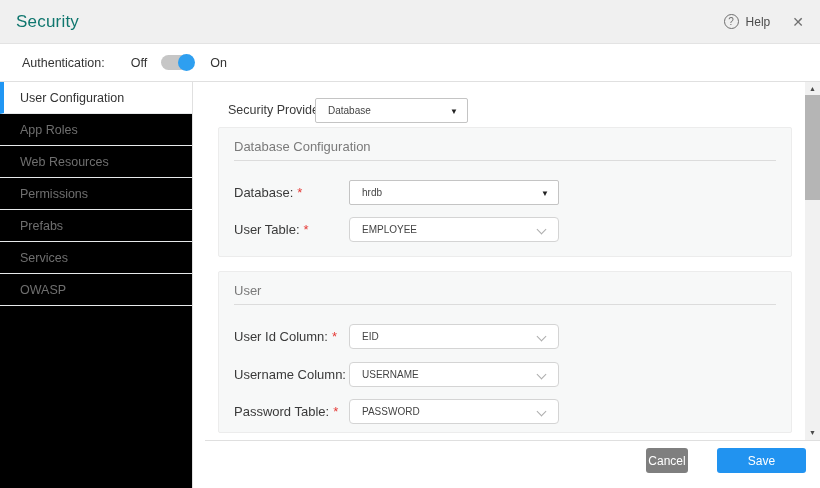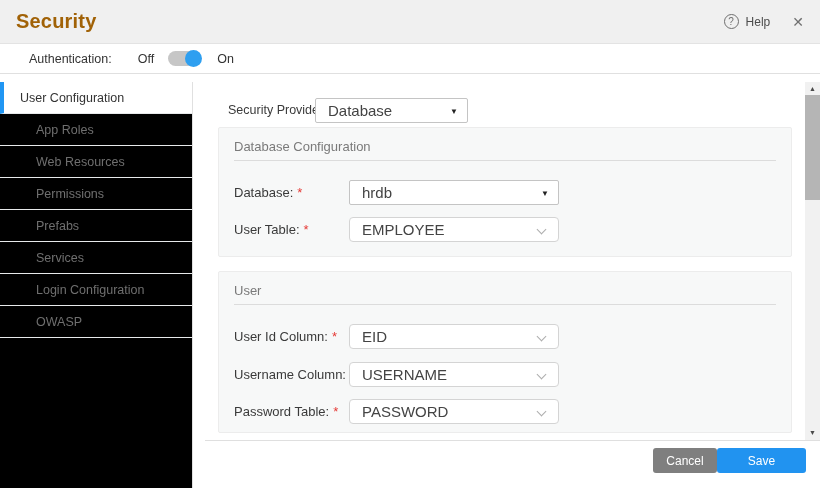--- a/index.html
+++ b/index.html
@@ -4,52 +4,52 @@
 <style>
   * { margin:0; padding:0; box-sizing:border-box; }
   html,body { width:820px; height:488px; }
   body { font-family:"Liberation Sans","DejaVu Sans",sans-serif; background:#fff; }
   #app { position:relative; width:820px; height:488px; overflow:hidden; background:#fff; }
 
   
   .header { position:absolute; top:0; left:0; width:820px; height:44px;
             background:#f0f0f0; border-bottom:1px solid #e3e3e3;
             display:flex; align-items:center; padding:0 16px; }
-  .header-title { font-size:20px; color:#a16207; font-weight:bold; letter-spacing:.2px; }
+  .header-title { font-size:17px; color:#0f766e; font-weight:normal; letter-spacing:.2px; }
   .header-right { margin-left:auto; display:flex; align-items:center; }
   .help-icon { width:15px; height:15px; border:1px solid #6f6f6f; border-radius:50%;
                color:#6f6f6f; font-size:10px; line-height:13px; text-align:center; cursor:pointer; }
   .help-text { font-size:12px; color:#4c4c4c; margin-left:7px; cursor:pointer; }
   .close-icon { margin-left:22px; font-size:14px; color:#6f6f6f; cursor:pointer; }
 
   
-  .auth-bar { position:absolute; top:44px; left:0; width:820px; height:30px; background:#fff;
-              border-bottom:1px solid #e0e0e0; display:flex; align-items:center; padding-left:29px; }
+  .auth-bar { position:absolute; top:44px; left:0; width:820px; height:38px; background:#fff;
+              border-bottom:1px solid #e0e0e0; display:flex; align-items:center; padding-left:22px; }
   .auth-label { font-size:12.5px; color:#333; }
   .auth-off { font-size:12.5px; color:#333; margin-left:26px; }
   .auth-on  { font-size:12.5px; color:#333; margin-left:17px; }
   .toggle { position:relative; width:32px; height:15px; background:#c6c6c6; border-radius:8px;
             margin-left:14px; cursor:pointer; }
   .toggle-knob { position:absolute; right:-2px; top:-1px; width:17px; height:17px;
                  border-radius:50%; background:#2e9ff0; }
 
   
   .sidebar { position:absolute; top:82px; left:0; width:193px; height:406px;
              background:#000000; border-right:1px solid #e0e0e0; }
-  .side-item { height:32px; line-height:32px; padding-left:36px; font-size:12.5px;
+  .side-item { height:32px; line-height:32px; padding-left:20px; font-size:12.5px;
                color:#6f6f6f; border-bottom:1px solid #e7e9ea; cursor:pointer;
                white-space:nowrap; overflow:hidden; }
   .side-item.selected { background:#fff; color:#333; border-left:4px solid #2196f3; padding-left:16px; }
 
   
   .content { position:absolute; left:206px; top:82px; width:599px; height:358px; background:#fff; }
   .sp-label { position:absolute; left:22px; top:16px; height:25px; line-height:25px;
               font-size:12.5px; color:#3a3a3a; }
   .select { position:relative; background:#fff; cursor:pointer; }
-  .select .sel-text { display:block; padding-left:12px; font-size:15px; color:#444;
+  .select .sel-text { display:block; padding-left:12px; font-size:10px; color:#444;
                       line-height:23px; white-space:nowrap; overflow:hidden; }
   .select-native { border:1px solid #c4c4c4; border-radius:2px; }
   .select-native .native-arrow { position:absolute; right:9px; top:50%; transform:translateY(-50%);
                                  font-size:8px; color:#222; }
   .select-custom { border:1px solid #d4d4d4; border-radius:4px; }
   .chevron { position:absolute; right:13px; top:8px; width:7px; height:7px;
              border-right:1.5px solid #adadad; border-bottom:1.5px solid #adadad;
              transform:rotate(45deg); }
   .sp-select { position:absolute; left:109px; top:16px; width:153px; height:25px; }
 
@@ -73,21 +73,21 @@
   .sb-down { bottom:0; }
   .sb-thumb { position:absolute; left:0; top:13px; width:15px; height:105px;
               background:#b5b5b5; cursor:pointer; }
 
   
   .footer { position:absolute; left:205px; top:440px; width:615px; height:48px; background:#fff;
             border-top:1px solid #dfdfdf; display:flex; justify-content:flex-end;
             padding-right:14px; }
   .btn { height:25px; margin-top:7px; border:none; border-radius:3px; color:#fff;
          font-size:12px; font-family:inherit; cursor:pointer; }
-  .btn-cancel { width:64px; background:#7f7f7f; }
+  .btn-cancel { width:42px; background:#7f7f7f; margin-right:29px; }
   .btn-save { width:89px; background:#2193f0; }
 </style>
 </head>
 <body>
 
 <div id="app">
 
   <div class="header">
     <div class="header-title">Security</div>
     <div class="header-right">
@@ -106,21 +106,20 @@
     <div class="auth-on">On</div>
   </div>
 
   <div class="sidebar">
     <div class="side-item selected">User Configuration</div>
     <div class="side-item">App Roles</div>
     <div class="side-item">Web Resources</div>
     <div class="side-item">Permissions</div>
     <div class="side-item">Prefabs</div>
     <div class="side-item">Services</div>
-    <div class="side-item">Login Configuration</div>
     <div class="side-item">OWASP</div>
   </div>
 
   <div class="content">
 
     <div class="sp-label">Security Provider:</div>
     <div class="select select-native sp-select">
       <span class="sel-text">Database</span>
       <span class="native-arrow">▼</span>
     </div>

